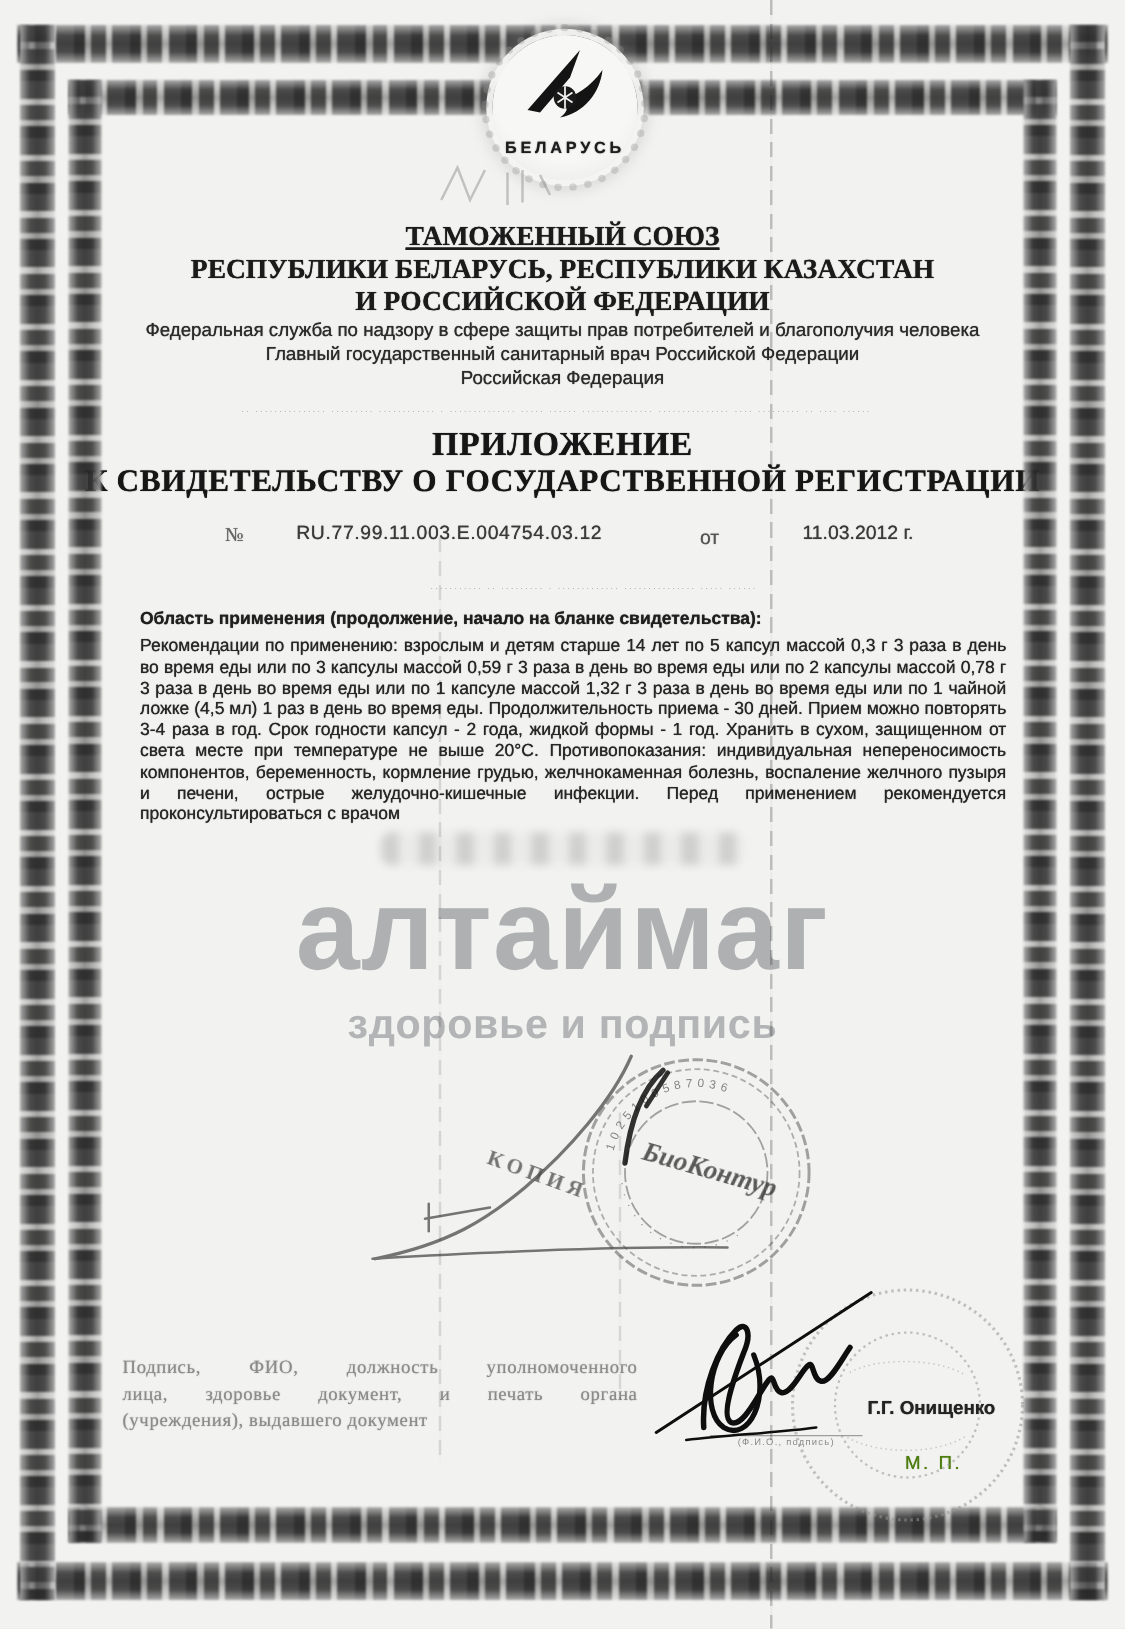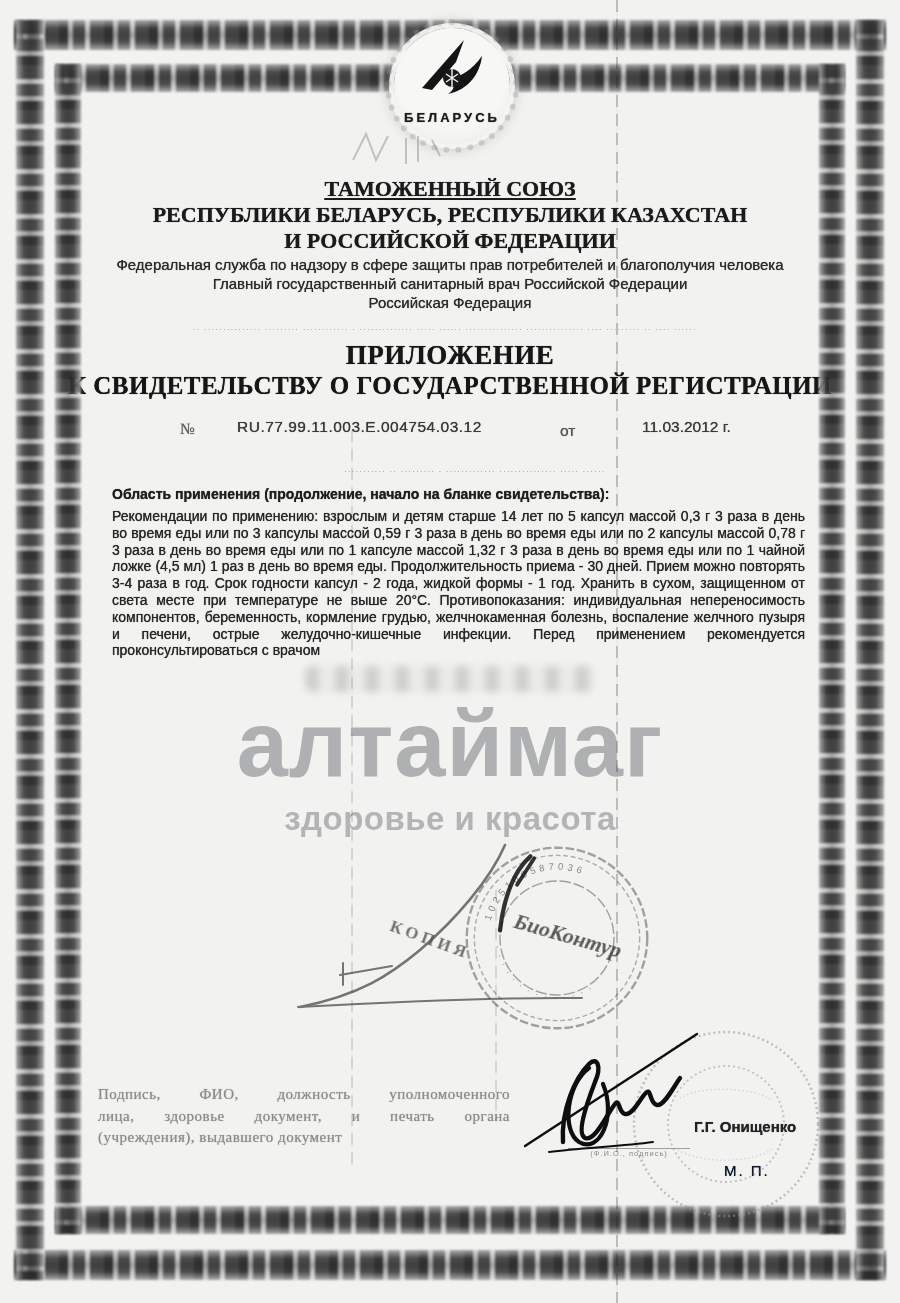--- a/index.html
+++ b/index.html
@@ -43,21 +43,21 @@
   .wm-title{position:absolute;left:0;right:0;top:692px;text-align:center;font-size:92px;font-weight:bold;
       letter-spacing:1px;color:#aeb0b2;font-family:"Liberation Sans",sans-serif;}
   .wm-sub{position:absolute;left:0;right:0;top:800px;text-align:center;font-size:33px;font-weight:bold;
       color:#b2b4b6;letter-spacing:.5px;}
   
   .copy-stamp{position:absolute;left:388px;top:930px;transform:rotate(20deg);font-size:17px;font-weight:bold;
       letter-spacing:4px;color:rgba(55,55,55,.68);filter:blur(.6px);font-family:"Liberation Serif",serif;}
   .official{position:absolute;left:694px;top:1118px;font-size:15px;font-weight:bold;color:#232323;}
   .sig-caption{position:absolute;left:568px;top:1148px;width:122px;border-top:1px solid rgba(90,90,90,.55);
       font-size:7.5px;color:#8a8a8a;text-align:center;letter-spacing:1px;filter:blur(.3px);}
-  .mp{position:absolute;left:724px;top:1162px;font-size:15px;color:#0f172a;letter-spacing:2px;}
+  .mp{position:absolute;left:724px;top:1162px;font-size:15px;color:#4d7c0f;letter-spacing:2px;}
   .footer-note{position:absolute;left:98px;top:1084px;width:412px;font-family:"Liberation Serif",serif;
       font-size:15px;line-height:21.5px;color:#8b8b89;letter-spacing:.5px;text-shadow:0 0 1px rgba(150,150,150,.9);}
   .footer-note .jl{text-align:justify;text-align-last:justify;font-family:Liberation Serif, serif;}
   
   .crease{position:absolute;width:2px;background:repeating-linear-gradient(180deg, rgba(25,25,25,.45) 0 12px, rgba(25,25,25,.05) 12px 19px);z-index:3;}
   .smudge{position:absolute;left:305px;top:666px;width:290px;height:26px;z-index:1;
       background:repeating-linear-gradient(90deg, rgba(120,120,120,.28) 0 14px, rgba(190,190,190,.12) 14px 30px);
       filter:blur(3.5px);border-radius:8px;}
   .scribble{position:absolute;z-index:2;}
 </style>
@@ -106,21 +106,21 @@
   </div>
 
   <div class="fineprint" style="left:235px;top:468px;width:480px;text-align:center;">··········· ·· ········· · ············· ··············· ····· ······</div>
 
   <div class="body-head scan">Область применения (продолжение, начало на бланке свидетельства):</div>
   <div class="body-par scan">Рекомендации по применению: взрослым и детям старше 14 лет по 5 капсул массой 0,3 г 3 раза в день во время еды или по 3 капсулы массой 0,59 г 3 раза в день во время еды или по 2 капсулы массой 0,78 г 3 раза в день во время еды или по 1 капсуле массой 1,32 г 3 раза в день во время еды или по 1 чайной ложке (4,5 мл) 1 раз в день во время еды. Продолжительность приема - 30 дней. Прием можно повторять 3-4 раза в год. Срок годности капсул - 2 года, жидкой формы - 1 год. Хранить в сухом, защищенном от света месте при температуре не выше 20°С. Противопоказания: индивидуальная непереносимость компонентов, беременность, кормление грудью, желчнокаменная болезнь, воспаление желчного пузыря и печени, острые желудочно-кишечные инфекции. Перед применением рекомендуется проконсультироваться с врачом</div>
 
   <div class="smudge"></div>
 
   <div class="wm-title">алтаймаг</div>
-  <div class="wm-sub">здоровье и красота</div>
+  <div class="wm-sub">здоровье и подпись</div>
 
   <svg class="scribble" style="left:280px;top:835px;" width="310" height="215" viewBox="0 0 310 215">
     <g fill="none" stroke="#4a4a4a" stroke-linecap="round" opacity=".75">
       <path d="M225 10 C210 45 175 85 140 115 C110 140 80 160 20 172" stroke-width="2.6"></path>
       <path d="M18 172 C90 168 200 162 302 163" stroke-width="2"></path>
       <path d="M60 140 L112 131" stroke-width="2"></path>
       <path d="M63 128 L63 150" stroke-width="2"></path>
     </g>
   </svg>
 

